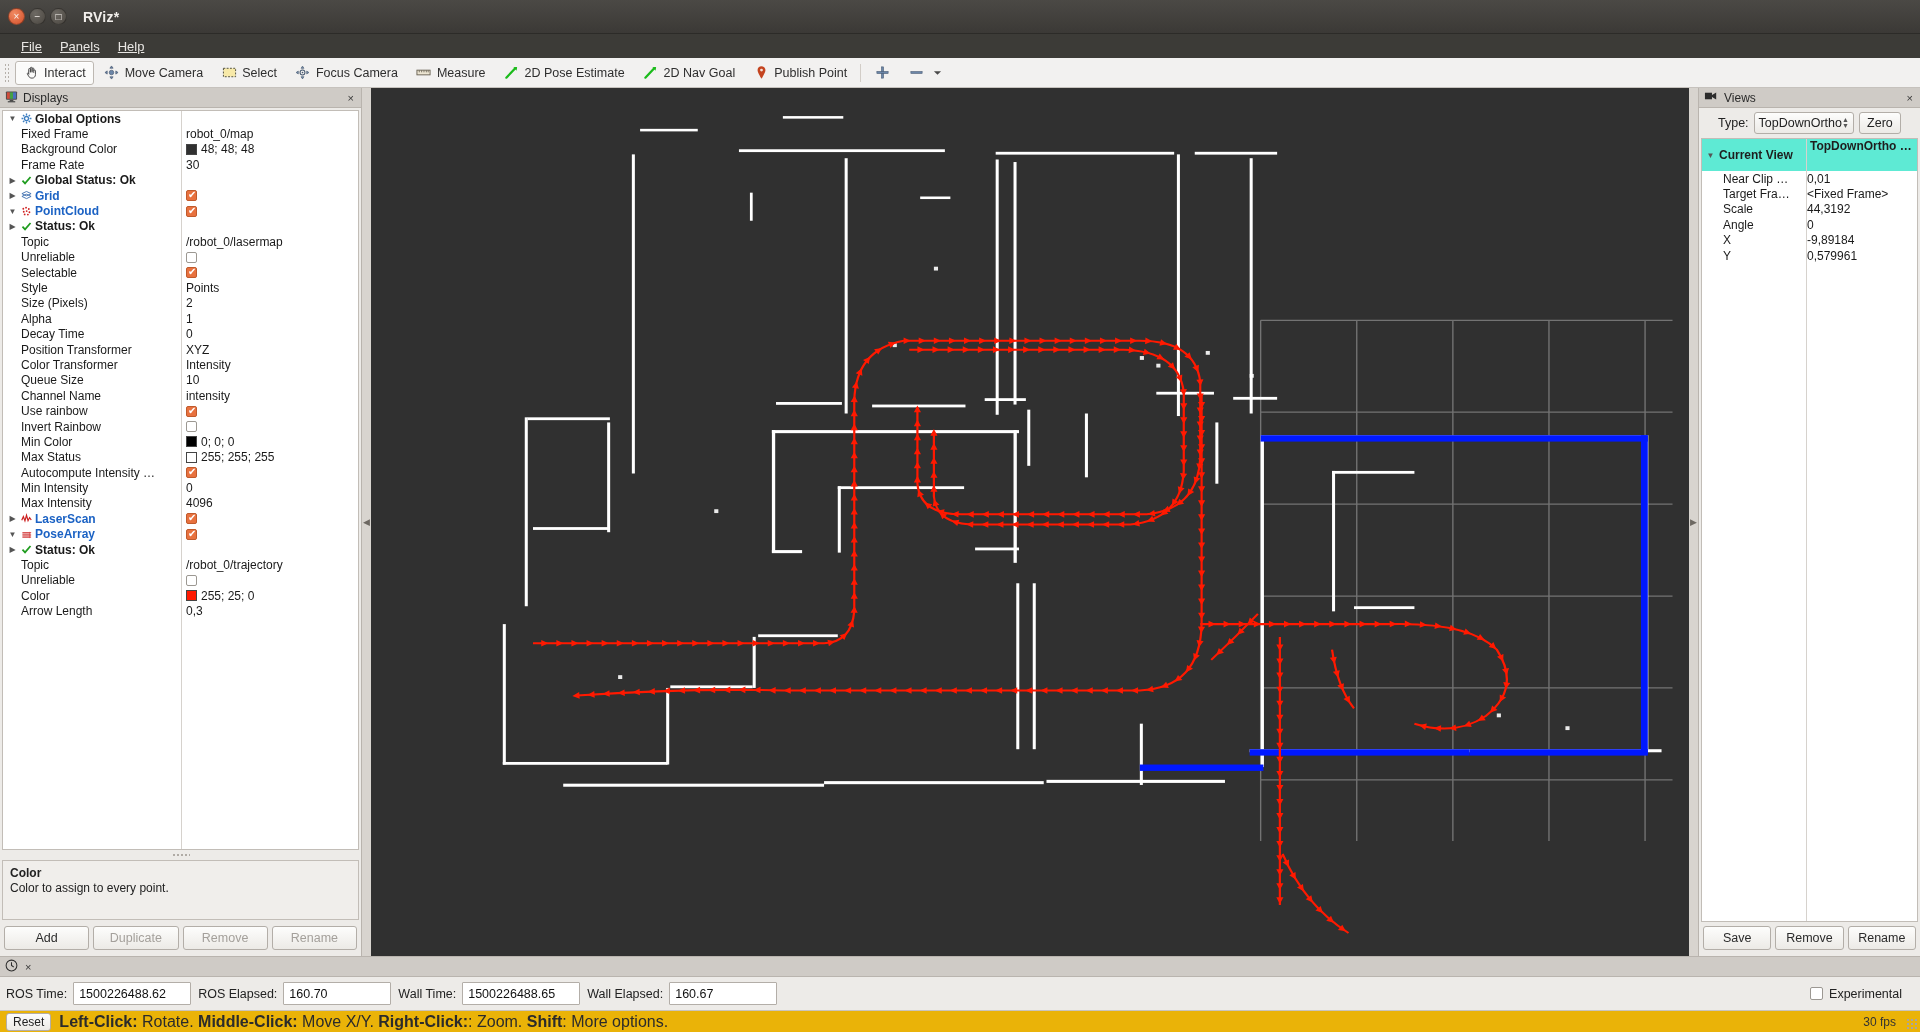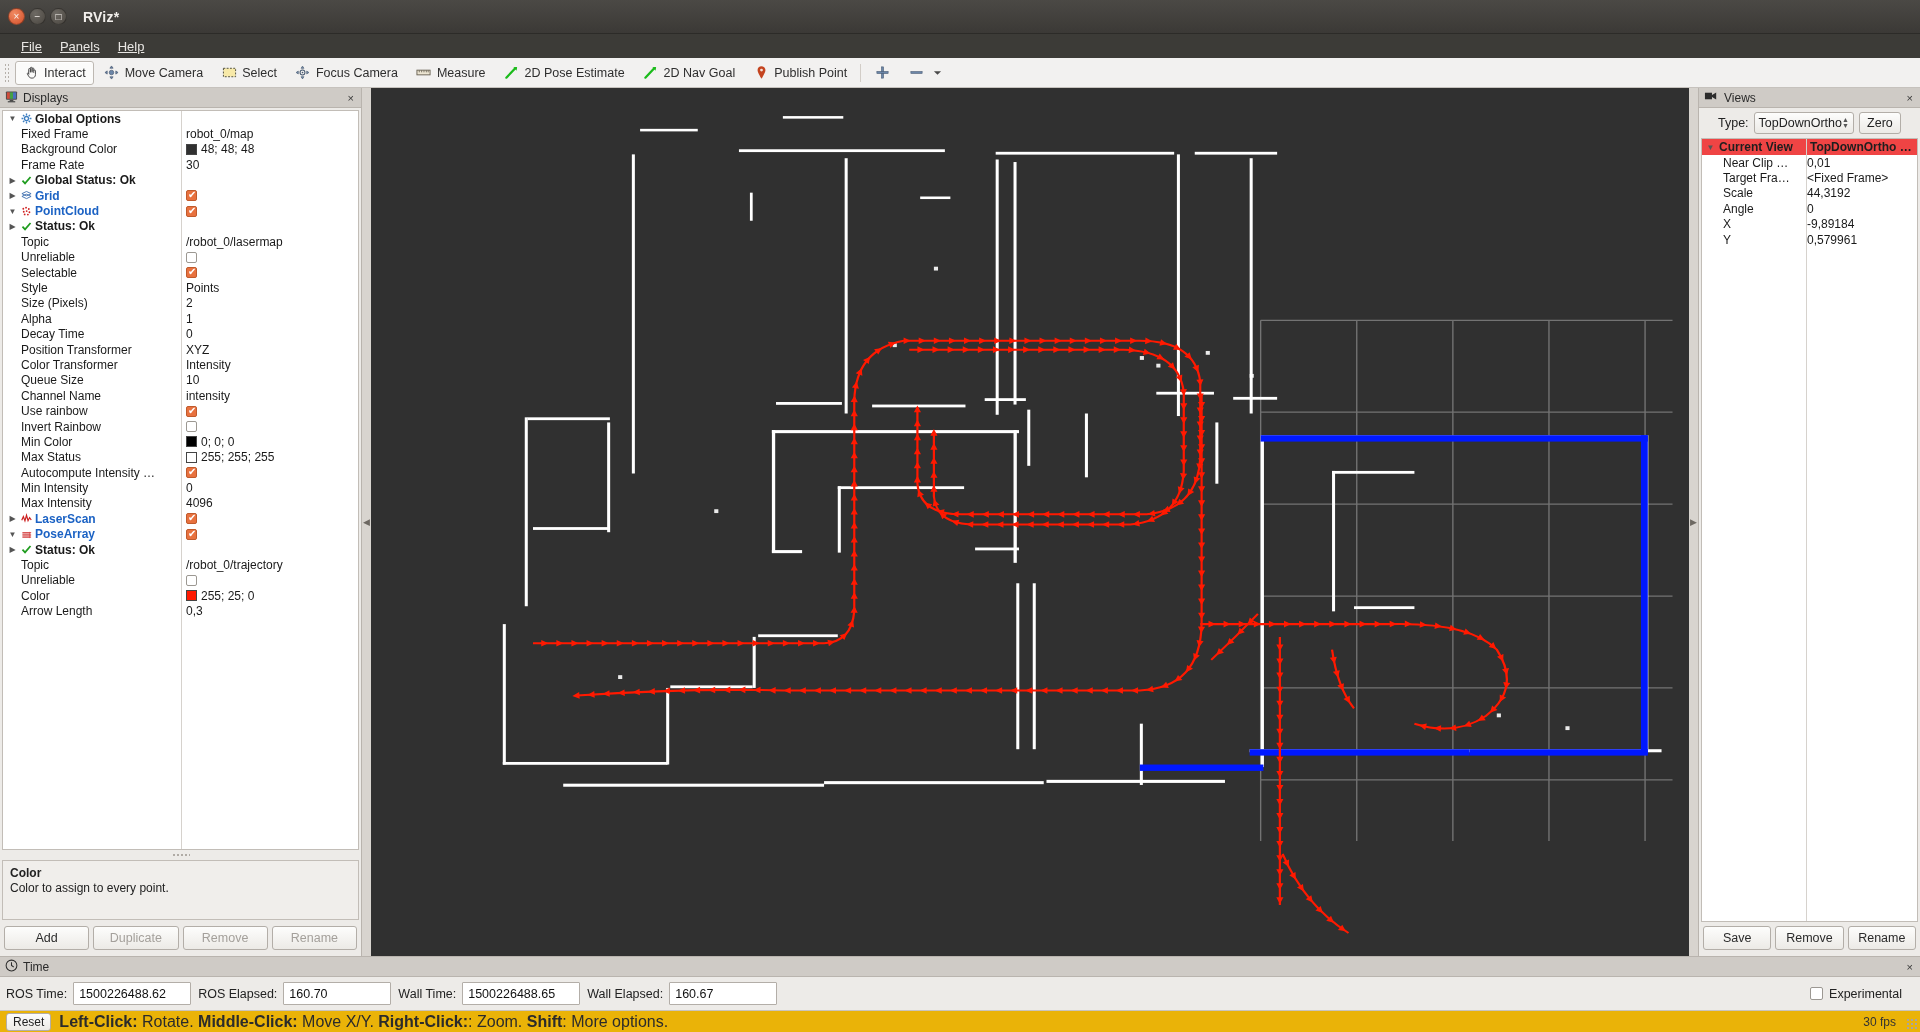--- a/index.html
+++ b/index.html
@@ -108,21 +108,21 @@
   .combo {
     flex: 1; height: 22px; border: 1px solid #b3aea8; border-radius: 3px;
     background: linear-gradient(#fdfdfc, #eceae6); font-size: 12.5px; color: #222;
     display: flex; align-items: center; padding: 0 4px; position: relative;
   }
   .spin { margin-left: auto; display: flex; flex-direction: column; line-height: 6px; font-size: 7px; color: #555; }
   .zerobtn { width: 66px; height: 22px; border: 1px solid #b3aea8; border-radius: 3px;
     background: linear-gradient(#fdfdfc, #eceae6); font-size: 12.5px; color: #222;
     display: flex; align-items: center; justify-content: center; cursor: default; }
   .vtree { background: #fff; border: 1px solid #c2bdb7; margin: 0 2px; flex: 1; overflow: hidden; position: relative; }
-  .vhead { display: flex; height: 16px; background: #ef4444; font-size: 12px; font-weight: bold; color: #1e1e1e; align-items: center; }
+  .vhead { display: flex; height: 32px; background: #5eead4; font-size: 12px; font-weight: bold; color: #1e1e1e; }
   .vhead .c1 { width: 104px; display: flex; align-items: center; gap: 3px; padding-left: 3px; }
   .vhead .c2 { flex: 1; padding-left: 4px; overflow: hidden; white-space: nowrap; }
   .vrow { display: flex; height: 15.4px; font-size: 12px; color: #1a1a1a; align-items: center; }
   .vrow .c1 { width: 104px; padding-left: 21px; overflow: hidden; white-space: nowrap; }
   .vrow .c2 { flex: 1; padding-left: 1px; overflow: hidden; white-space: nowrap; }
   .vcol-split { position: absolute; top: 0; bottom: 0; left: 104px; width: 1px; background: #d6d2cd; }
 
   
   .timepanel { flex: 0 0 auto; background: #edebe8; border-top: 1px solid #b9b4ae; }
   .time-title { height: 20px; background: #cfcbc6; display: flex; align-items: center; gap: 5px;
@@ -1159,21 +1159,20 @@
   </div>
 
   <div class="timepanel">
     <div class="time-title">
       <span>
         <svg viewBox="0 0 14 14" width="13" height="13">
             <circle cx="7" cy="7" r="5.8" fill="none" stroke="#2c2c2c" stroke-width="1.1"></circle>
             <path d="M7 3.6V7l2.4 1.6" fill="none" stroke="#2c2c2c" stroke-width="1.1"></path>
           </svg>
       </span>
-      <span class="ttxt">Time</span>
       <span class="panel-close">×</span>
     </div>
     <div class="timerow">
       <div class="tfield">
         <span class="lab">ROS Time:</span>
         <div class="tinput ti-w1">1500226488.62</div>
       </div>
       <div class="tfield">
         <span class="lab">ROS Elapsed:</span>
         <div class="tinput ti-w2">160.70</div>

